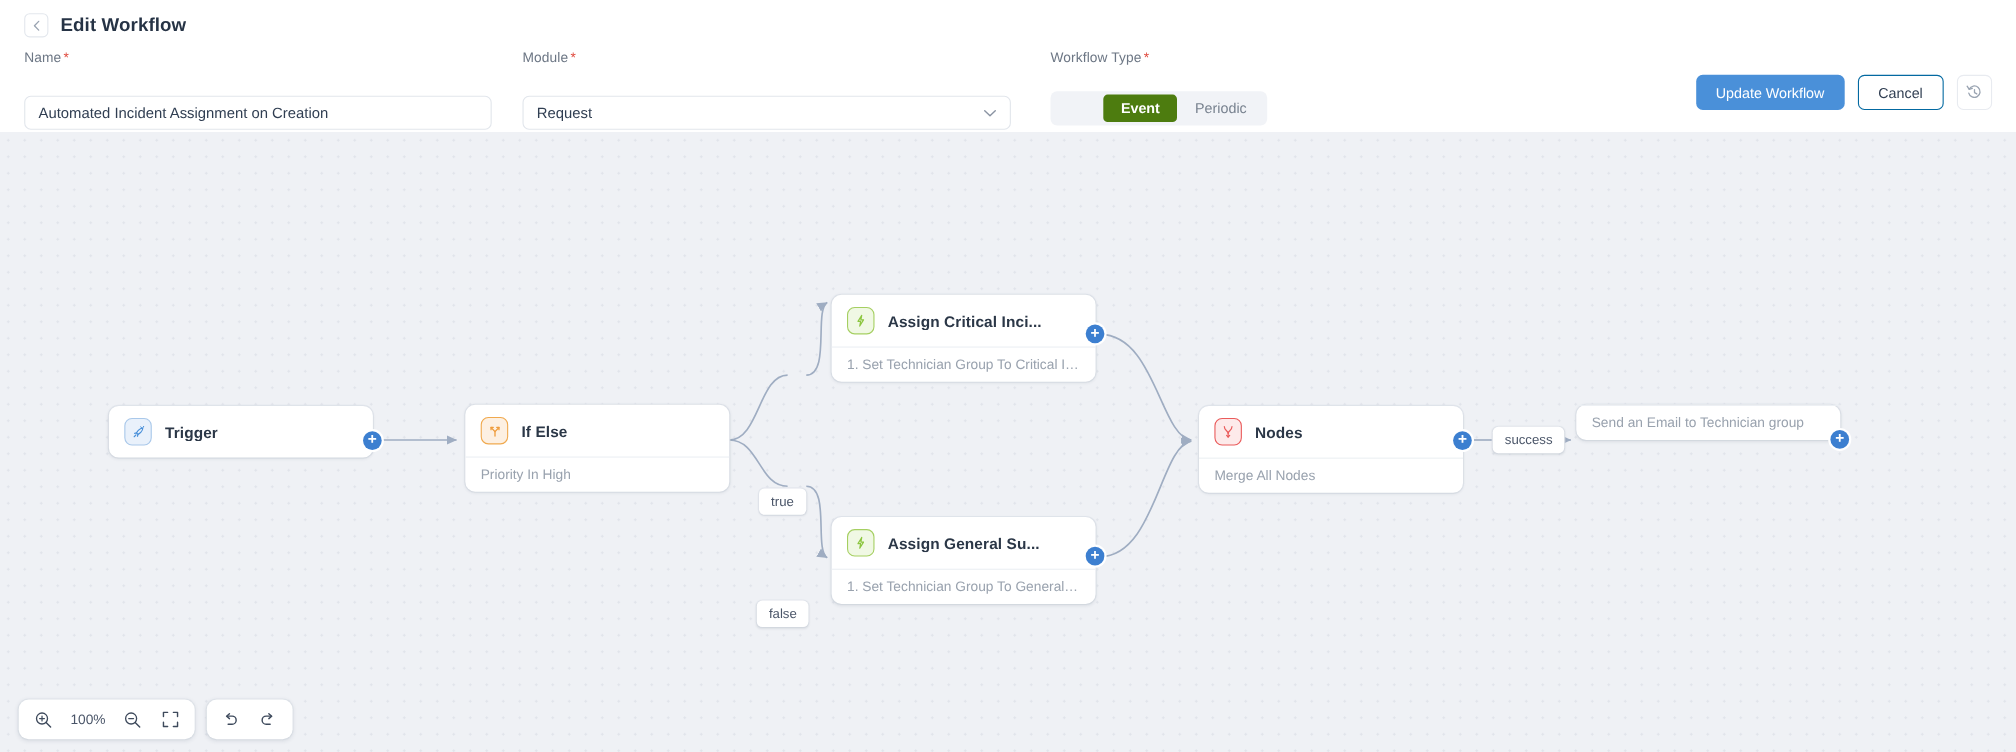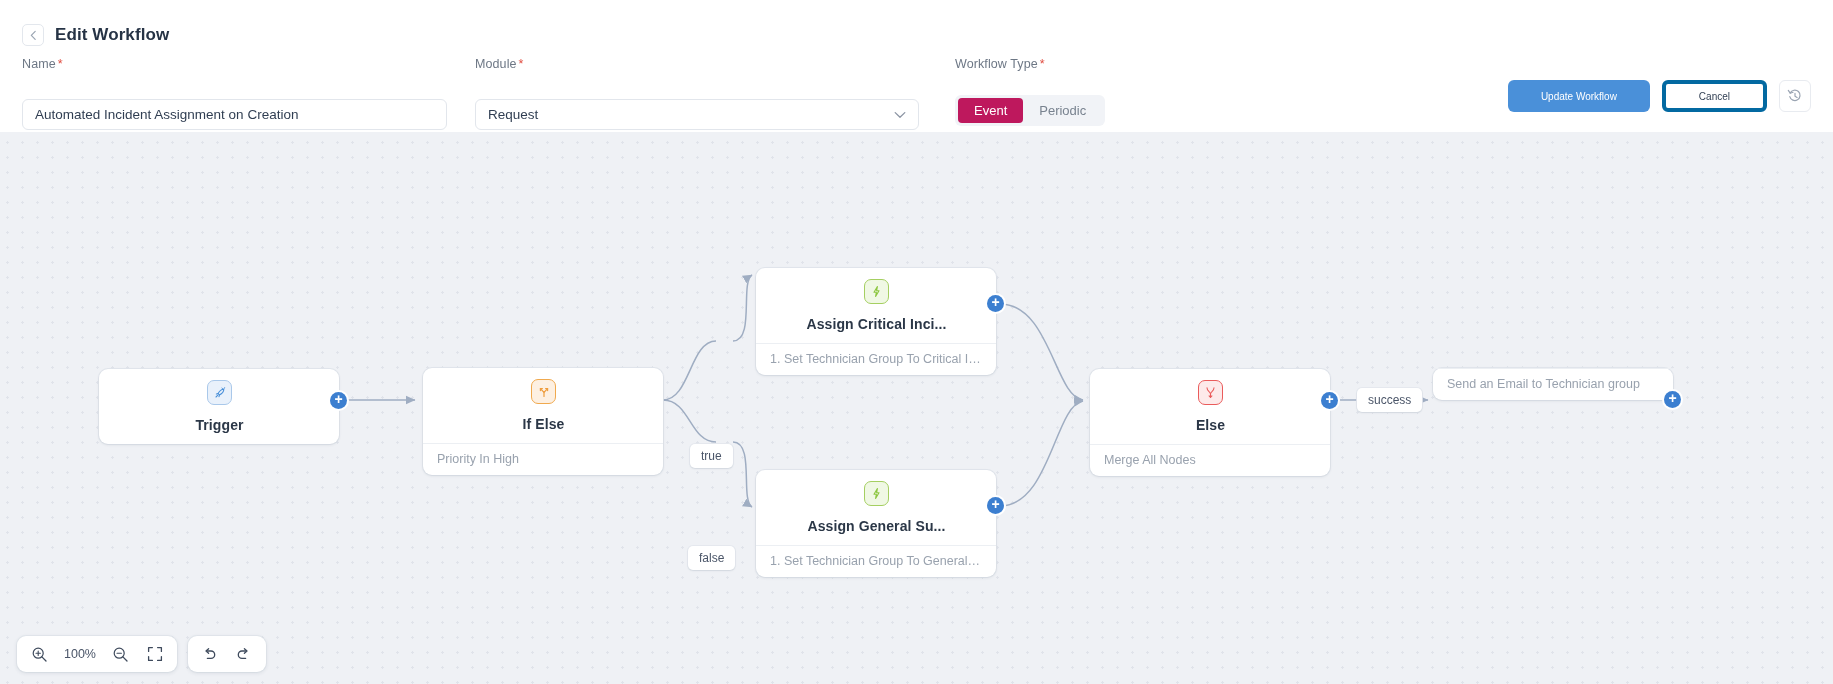--- a/index.html
+++ b/index.html
@@ -6,21 +6,21 @@
   html, body {
     width: 1833px; height: 684px;
     font-family: "Liberation Sans", sans-serif;
     background: #ffffff;
     overflow: hidden;
   }
   .app { position: relative; width: 1833px; height: 684px; }
 
   
   .header {
-    position: absolute; left: 0; top: 12px; width: 1833px; height: 120px;
+    position: absolute; left: 0; top: 0; width: 1833px; height: 120px;
     background: #ffffff; z-index: 20;
   }
   .title-row {
     display: flex; align-items: center; gap: 11px;
     padding: 8px 0 0 22px; height: 38px;
   }
   .back-btn {
     width: 22px; height: 22px; border: 1px solid #e3e7ed; border-radius: 5px;
     background: #fff; display: flex; align-items: center; justify-content: center;
     cursor: pointer; flex: 0 0 auto;
@@ -50,30 +50,30 @@
 
   .wftype-field { left: 955px; }
   .seg {
     display: inline-flex; background: #f1f3f7; border-radius: 6px; padding: 3px;
     height: 31px; align-items: center;
   }
   .seg-btn {
     font-size: 13px; padding: 0 16px; height: 25px; line-height: 25px;
     border-radius: 4px; color: #78828f; cursor: pointer; white-space: nowrap;
   }
-  .seg-btn.active { background: #be185d; color: #fff; font-weight: normal; }
+  .seg-btn.active { background: #4d7c0f; color: #fff; font-weight: bold; margin-left: 45px; }
 
   .actions { position: absolute; right: 22px; top: 68px; display: flex; align-items: center; gap: 12px; }
   .btn {
-    height: 32px; border-radius: 6px; font-size: 10px; display: inline-flex;
-    align-items: center; justify-content: center; cursor: pointer; padding: 0 33px;
+    height: 32px; border-radius: 6px; font-size: 13px; display: inline-flex;
+    align-items: center; justify-content: center; cursor: pointer; padding: 0 18px;
     white-space: nowrap;
   }
   .btn-primary { background: #4a90d9; color: #fff; }
-  .btn-secondary { background: #fff; color: #303e52; border: 4px solid #0369a1; }
+  .btn-secondary { background: #fff; color: #303e52; border: 1px solid #0369a1; }
   .btn-icon {
     width: 32px; height: 32px; padding: 0; border: 1px solid #e8ebf0; border-radius: 6px;
     background: #fff; display: flex; align-items: center; justify-content: center; cursor: pointer;
   }
 
   
   .canvas {
     position: absolute; left: 0; top: 120px; width: 1833px; height: 564px;
     background-color: #eff1f5;
     background-image: radial-gradient(#e0e3ea 1.1px, transparent 1.2px);
@@ -81,21 +81,21 @@
     overflow: hidden;
   }
   .edges { position: absolute; left: 0; top: 0; width: 1833px; height: 564px; }
 
   
   .node {
     position: absolute; background: #ffffff; border-radius: 9px;
     box-shadow: 0 1px 3px rgba(40,55,80,.10), 0 0 0 1px rgba(225,229,236,.9);
     cursor: pointer;
   }
-  .node-head { display: flex; align-items: center; gap: 12px; padding: 11px 13px 11px 14px; flex-direction: column; }
+  .node-head { display: flex; align-items: center; gap: 12px; padding: 11px 13px 11px 14px; }
   .node-ico {
     width: 25px; height: 25px; border-radius: 7px; flex: 0 0 auto;
     display: flex; align-items: center; justify-content: center;
   }
   .ico-blue   { background: #e9f1fb; border: 1px solid #a9c8ea; }
   .ico-orange { background: #fdf0e2; border: 1px solid #f0a94e; }
   .ico-green  { background: #f0f8e4; border: 1px solid #a5cf61; }
   .ico-red    { background: #fdeaea; border: 1px solid #ea5b5b; }
   .node-title {
     font-size: 14px; font-weight: bold; color: #2b3747; white-space: nowrap;
@@ -277,21 +277,21 @@
 
     <div class="node" style="left:1090px; top:249px; width:240px;">
       <div class="node-head">
         <div class="node-ico ico-red">
           <svg width="13" height="13" viewBox="0 0 13 13">
             <path d="M3.0 1.8 C3.0 5.4 6.5 5.6 6.5 8.0 L6.5 11.2" fill="none" stroke="#ea5b5b" stroke-width="1.1" stroke-linecap="round"></path>
             <path d="M10.0 1.8 C10.0 5.4 6.5 5.6 6.5 8.0" fill="none" stroke="#ea5b5b" stroke-width="1.1" stroke-linecap="round"></path>
             <path d="M5.1 9.8 L6.5 11.3 L7.9 9.8" fill="none" stroke="#ea5b5b" stroke-width="1.1" stroke-linecap="round" stroke-linejoin="round"></path>
           </svg>
         </div>
-        <div class="node-title">Else</div>
+        <div class="node-title">Nodes</div>
       </div>
       <div class="node-body">Merge All Nodes</div>
       <div class="plus" style="right:-8px; top:23px;">+</div>
     </div>
 
     <div class="edge-label" style="left:1357px; top:268px;">success</div>
 
     <div class="node" style="left:1433px; top:248px; width:240px;">
       <div class="node-body">Send an Email to Technician group</div>
       <div class="plus" style="right:-8px; top:23px;">+</div>

